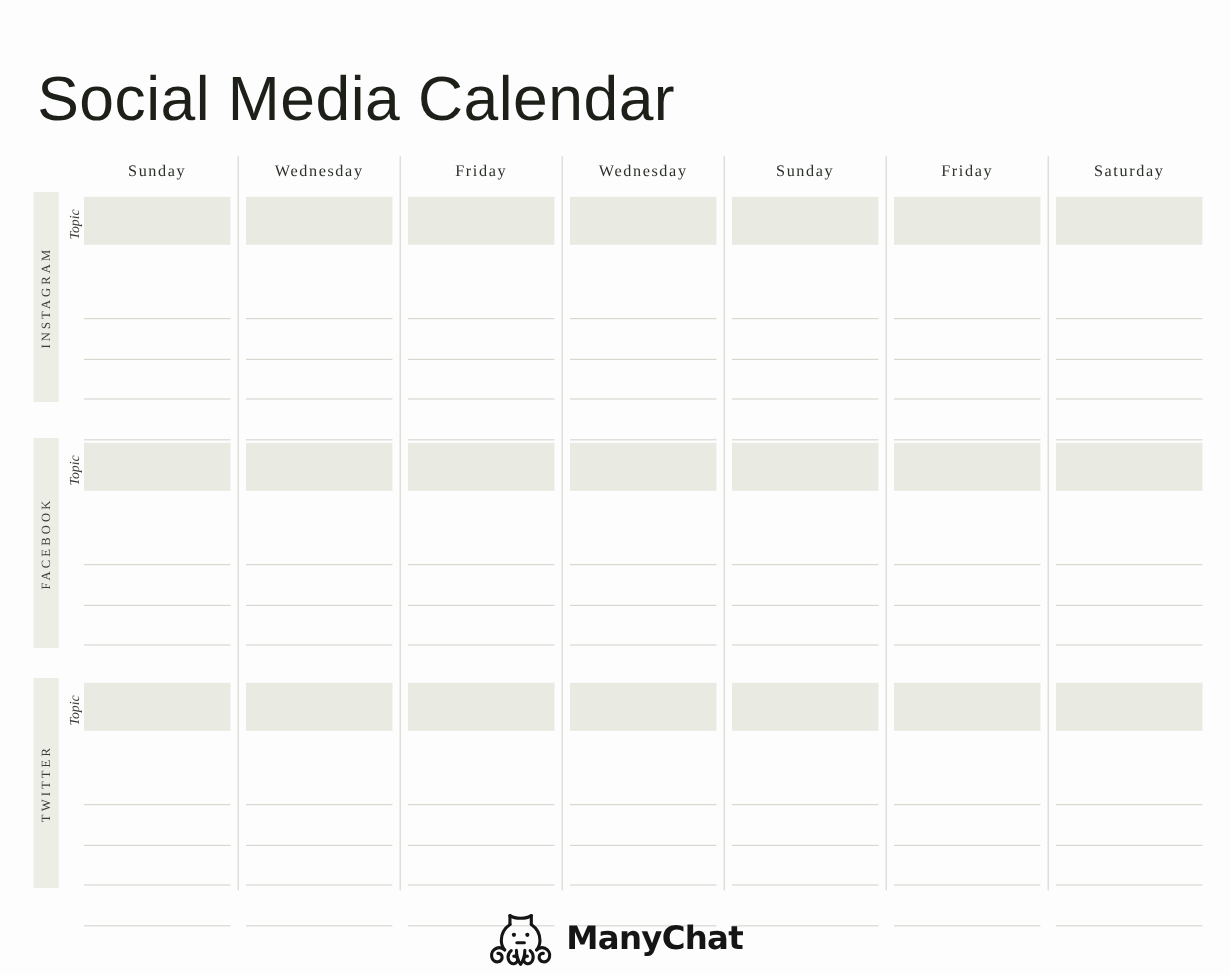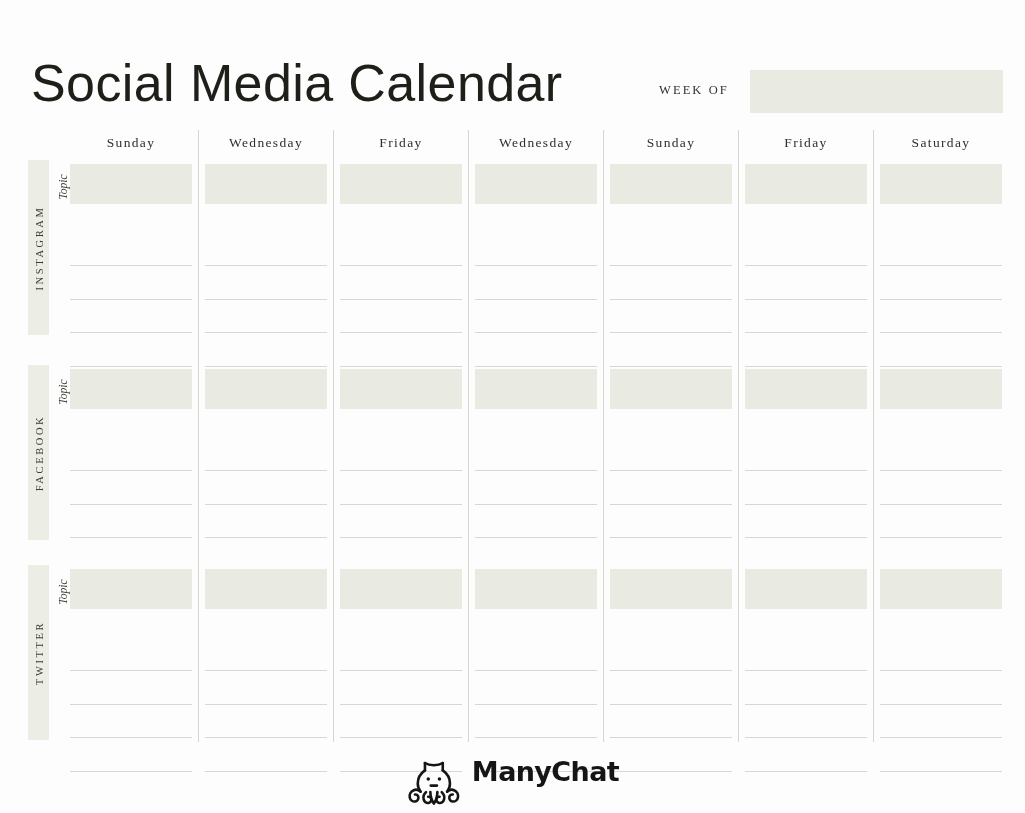--- a/index.html
+++ b/index.html
@@ -201,20 +201,21 @@
     width: 1025px;
     height: 63px;
   }
 
   .logo {
     position: absolute;
     left: 50%;
     top: 8px;
     transform: translateX(-50%);
     display: flex;
+    align-items: center;
     gap: 11px;
   }
 
   .logo-mark { display: block; }
 
   .logo-word {
     font-family: "DejaVu Sans", sans-serif;
     font-size: 27px;
     font-weight: bold;
     letter-spacing: -0.6px;
@@ -223,24 +224,20 @@
   }
 </style>
 </head>
 <body>
 
 <div class="page">
 
   <div class="header">
     <div class="page-title">Social Media Calendar</div>
 
-    <div class="weekof-wrap">
-      <div class="weekof-label">WEEK OF</div>
-      <input class="weekof-input" type="text" placeholder="" style="">
-    </div>
   </div>
 
   <div class="grid">
     <div class="day-headers" id="day-headers">
         <div class="day-head" style="left: 70px; width: 122px;">Sunday</div>
         <div class="day-head" style="left: 205px; width: 122px;">Wednesday</div>
         <div class="day-head" style="left: 340px; width: 122px;">Friday</div>
         <div class="day-head" style="left: 475px; width: 122px;">Wednesday</div>
         <div class="day-head" style="left: 610px; width: 122px;">Sunday</div>
         <div class="day-head" style="left: 745px; width: 122px;">Friday</div>

